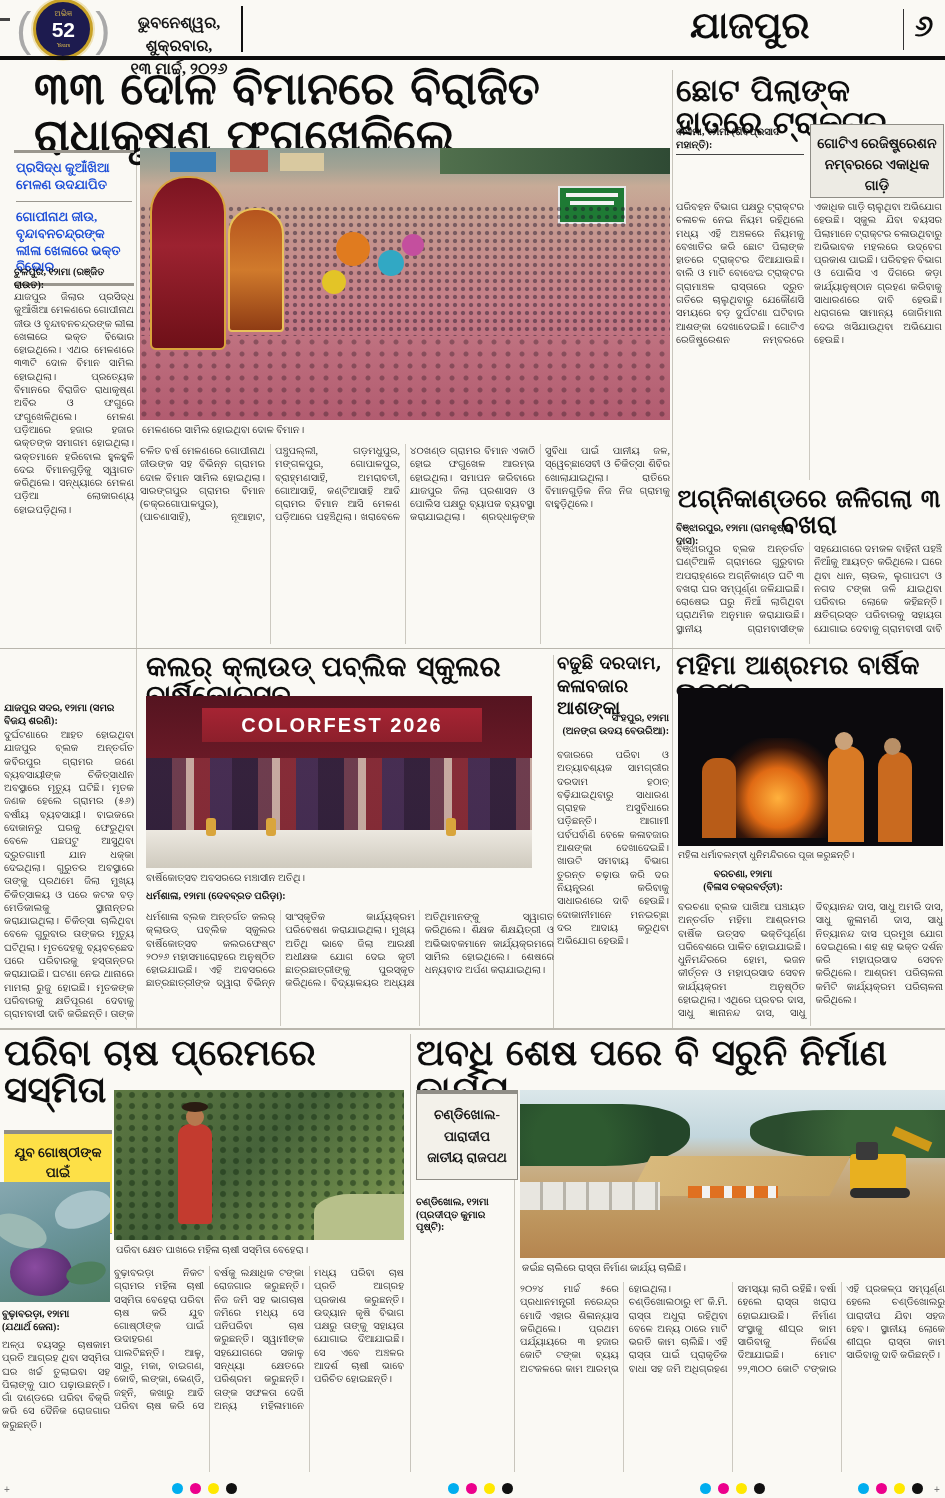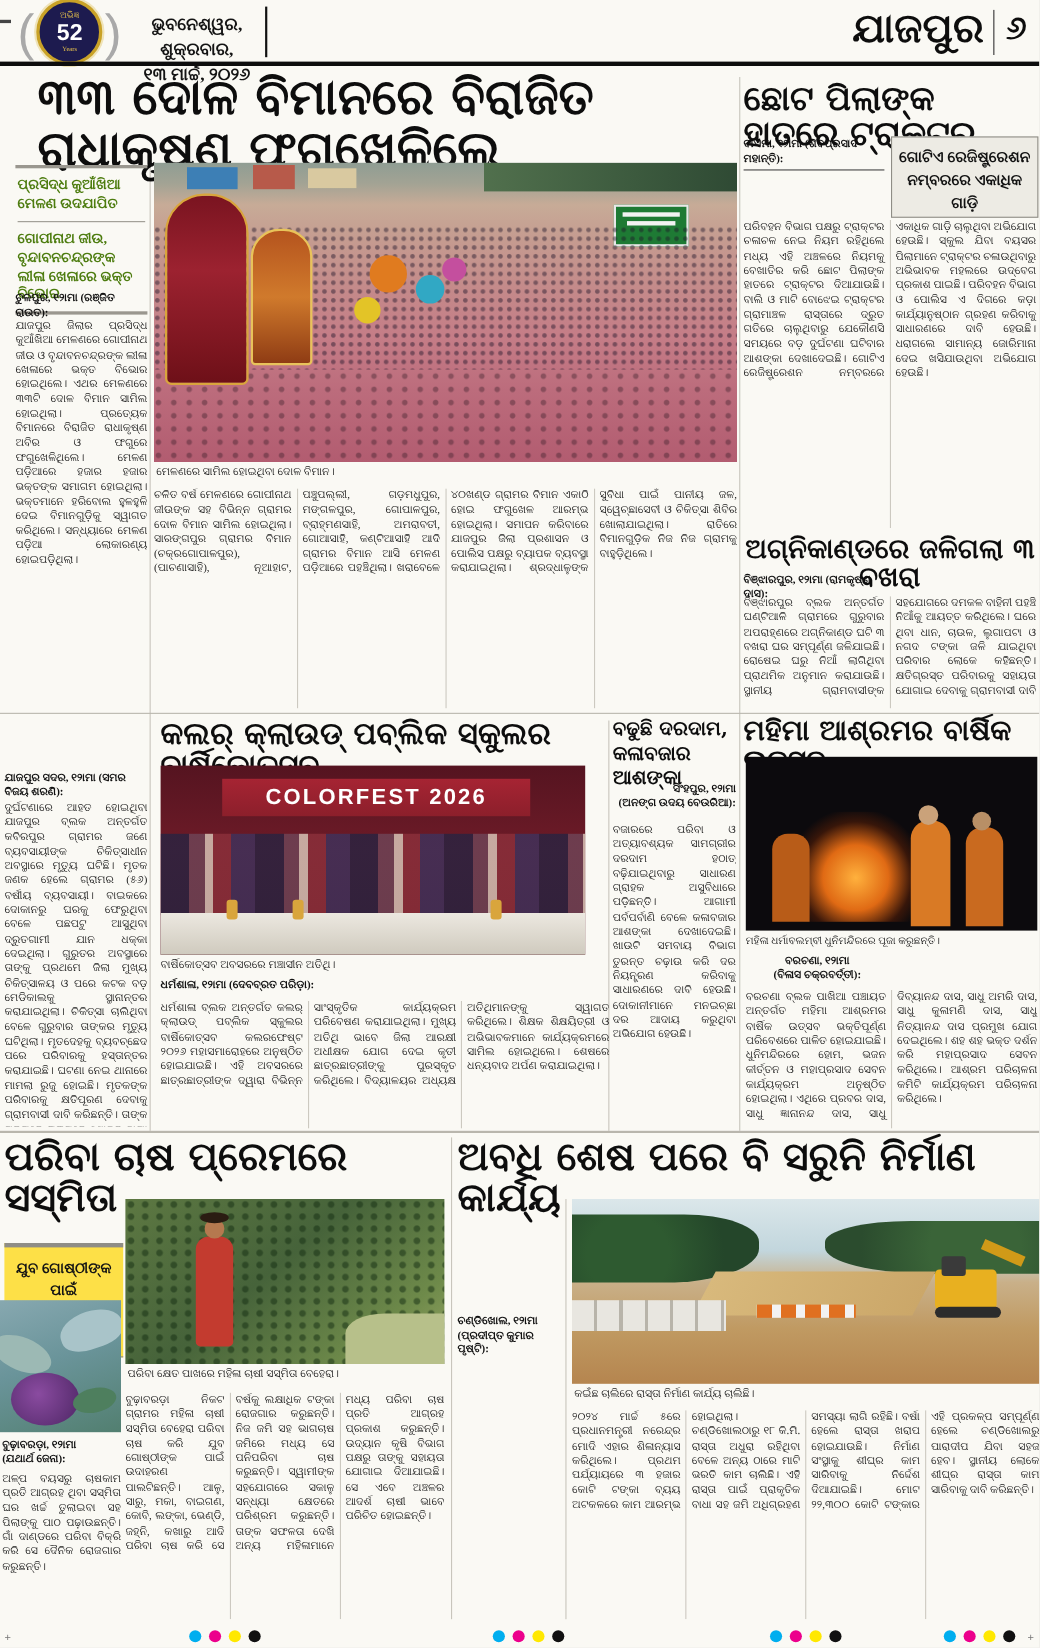--- a/index.html
+++ b/index.html
@@ -11,21 +11,21 @@
   .cols2{column-count:2;column-gap:10px;column-rule:1px solid #ccc9c0;}
   .cols3{column-count:3;column-gap:10px;column-rule:1px solid #ccc9c0;}
   .cols4{column-count:4;column-gap:10px;column-rule:1px solid #ccc9c0;}
   .dateline{font-weight:700;font-size:10px;color:#101010;line-height:1.25;}
   .caption{font-size:10px;color:#222;}
   .vline{background:#c8c5bc;width:1px;}
   .hline{background:#b9b6ad;height:1px;}
   .photo{overflow:hidden;background:#9a9a96;text-align:center;}
   .note-box{border:1.5px solid #8f8d86;background:#edebe4;text-align:center;font-weight:700;color:#111;}
   .side-box{border-top:3px solid #9a978f;border-bottom:3px solid #9a978f;}
-  .side-item{font-weight:700;font-size:13px;line-height:1.3;color:#4d7c0f;padding:7px 2px;}
+  .side-item{font-weight:700;font-size:13px;line-height:1.3;color:#1d4ed8;padding:7px 2px;}
   .side-sep{height:1px;background:#9a978f;margin:0 2px;}
   .dot{width:11px;height:11px;border-radius:50%;display:inline-block;margin-right:7px;}
   .c{background:#00aeef}.m{background:#ec008c}.y{background:#ffe800}.k{background:#111}
   .shape{position:absolute;}
 </style>
 </head>
 <body>
 
 <div class="page">
 
@@ -41,21 +41,21 @@
     <span style="font-size:46px;color:#a9a9a9;font-family:'Liberation Sans',sans-serif;line-height:56px;">)</span>
   </div>
 
   <div class="abs" style="left:118px;top:11px;width:122px;text-align:center;font-weight:700;font-size:16px;line-height:1.45;">
     <div>ଭୁବନେଶ୍ୱର, ଶୁକ୍ରବାର,</div>
     <div>୧୩ ମାର୍ଚ୍ଚ, ୨୦୨୬</div>
   </div>
 
   <div class="abs" style="left:241px;top:6px;width:2px;height:46px;background:#111;"></div>
 
-  <div class="abs hl" style="left:732px;top:6px;width:205px;text-align:center;font-size:37px;">ଯାଜପୁର</div>
+  <div class="abs hl" style="left:690px;top:6px;width:205px;text-align:left;font-size:37px;">ଯାଜପୁର</div>
   <div class="abs" style="left:903px;top:9px;width:1px;height:41px;background:#333;"></div>
   <div class="abs hl" style="left:906px;top:10px;width:36px;text-align:center;font-size:30px;">୬</div>
 
   <div class="abs" style="left:0;top:56px;width:945px;height:4px;background:#0d0d0d;"></div>
 
   <div class="abs vline" style="left:672px;top:70px;height:958px;"></div>
   <div class="abs vline" style="left:136px;top:150px;height:878px;"></div>
   <div class="abs vline" style="left:553px;top:655px;height:373px;"></div>
   <div class="abs hline" style="left:0;top:648px;width:945px;"></div>
   <div class="abs hline" style="left:0;top:1028px;width:945px;height:2px;"></div>
@@ -174,20 +174,24 @@
     <div class="shape" style="left:72px;top:18px;width:18px;height:18px;border-radius:50%;background:#b5794f;"></div>
     <div class="shape" style="left:68px;top:12px;width:26px;height:10px;border-radius:50%;background:#2a1c12;"></div>
     <div class="shape" style="left:200px;top:104px;width:90px;height:46px;background:#b7c08a;border-radius:40% 0 0 0;"></div>
   </div>
   <div class="abs caption" style="left:116px;top:1244px;width:288px;">ପରିବା କ୍ଷେତ ପାଖରେ ମହିଳା ଚାଷୀ ସସ୍ମିତା ବେହେରା।</div>
   <div class="abs body-text cols3" style="left:114px;top:1266px;width:290px;height:206px;">ବୁଢ଼ାବରଡ଼ା ନିକଟ ଗ୍ରାମର ମହିଳା ଚାଷୀ ସସ୍ମିତା ବେହେରା ପରିବା ଚାଷ କରି ଯୁବ ଗୋଷ୍ଠୀଙ୍କ ପାଇଁ ଉଦାହରଣ ପାଲଟିଛନ୍ତି। ଆଳୁ, ସାରୁ, ମକା, ବାଇଗଣ, କୋବି, ଲଙ୍କା, ଭେଣ୍ଡି, ଜହ୍ନି, କଖାରୁ ଆଦି ପରିବା ଚାଷ କରି ସେ ବର୍ଷକୁ ଲକ୍ଷାଧିକ ଟଙ୍କା ରୋଜଗାର କରୁଛନ୍ତି। ନିଜ ଜମି ସହ ଭାଗଚାଷ ଜମିରେ ମଧ୍ୟ ସେ ପନିପରିବା ଚାଷ କରୁଛନ୍ତି। ସ୍ୱାମୀଙ୍କ ସହଯୋଗରେ ସକାଳୁ ସନ୍ଧ୍ୟା କ୍ଷେତରେ ପରିଶ୍ରମ କରୁଛନ୍ତି। ତାଙ୍କ ସଫଳତା ଦେଖି ଅନ୍ୟ ମହିଳାମାନେ ମଧ୍ୟ ପରିବା ଚାଷ ପ୍ରତି ଆଗ୍ରହ ପ୍ରକାଶ କରୁଛନ୍ତି। ଉଦ୍ୟାନ କୃଷି ବିଭାଗ ପକ୍ଷରୁ ତାଙ୍କୁ ସହାୟତା ଯୋଗାଇ ଦିଆଯାଇଛି। ସେ ଏବେ ଅଞ୍ଚଳର ଆଦର୍ଶ ଚାଷୀ ଭାବେ ପରିଚିତ ହୋଇଛନ୍ତି।</div>
 
   <div class="abs hl" style="left:416px;top:1034px;width:528px;font-size:36px;">ଅବଧି ଶେଷ ପରେ ବି ସରୁନି ନିର୍ମାଣ କାର୍ଯ୍ୟ</div>
   <div class="abs vline" style="left:514px;top:1090px;height:382px;"></div>
 
+  <div class="abs" style="left:416px;top:1090px;width:98px;border:1.5px solid #8f8d86;border-top:4px solid #8f8d86;background:#f3f1ea;text-align:center;font-weight:700;font-size:13.5px;line-height:1.6;padding:10px 1px;">
+    <div>ଚଣ୍ଡିଖୋଲ-ପାରାଦୀପ</div>
+    <div>ଜାତୀୟ ରାଜପଥ</div>
+  </div>
   <div class="abs dateline" style="left:416px;top:1196px;width:98px;">ଚଣ୍ଡିଖୋଲ, ୧୨ାମା (ପ୍ରଦୀପ୍ତ କୁମାର ପୃଷ୍ଟି):</div>
 
   <div class="abs photo" style="left:520px;top:1090px;width:425px;height:168px;background:linear-gradient(180deg,#dbe7ea 0%,#c2d6dd 28%,#c9b089 45%,#c09a62 70%,#b5854f 100%);">
     <div class="shape" style="left:0;top:14px;width:170px;height:62px;background:radial-gradient(circle at 30% 60%,#2e5a30 30%,#24462a 70%);border-radius:0 40% 50% 0;"></div>
     <div class="shape" style="left:230px;top:20px;width:195px;height:48px;background:radial-gradient(circle at 70% 50%,#3a6438 30%,#2b4c2e 75%);border-radius:40% 0 0 50%;"></div>
     <div class="shape" style="left:120px;top:66px;width:200px;height:40px;background:linear-gradient(90deg,#d8b97c,#cba769);transform:skewX(-28deg);"></div>
     <div class="shape" style="left:0;top:92px;width:140px;height:28px;background:repeating-linear-gradient(90deg,#e8e6e0 0 20px,#b8b4aa 20px 23px);"></div>
     <div class="shape" style="left:168px;top:96px;width:90px;height:12px;background:repeating-linear-gradient(90deg,#e07020 0 14px,#f2f2f2 14px 22px);"></div>
     <div class="shape" style="left:330px;top:64px;width:56px;height:36px;background:#e8b020;border-radius:4px;"></div>
     <div class="shape" style="left:372px;top:44px;width:40px;height:10px;background:#d09a18;transform:rotate(24deg);"></div>

